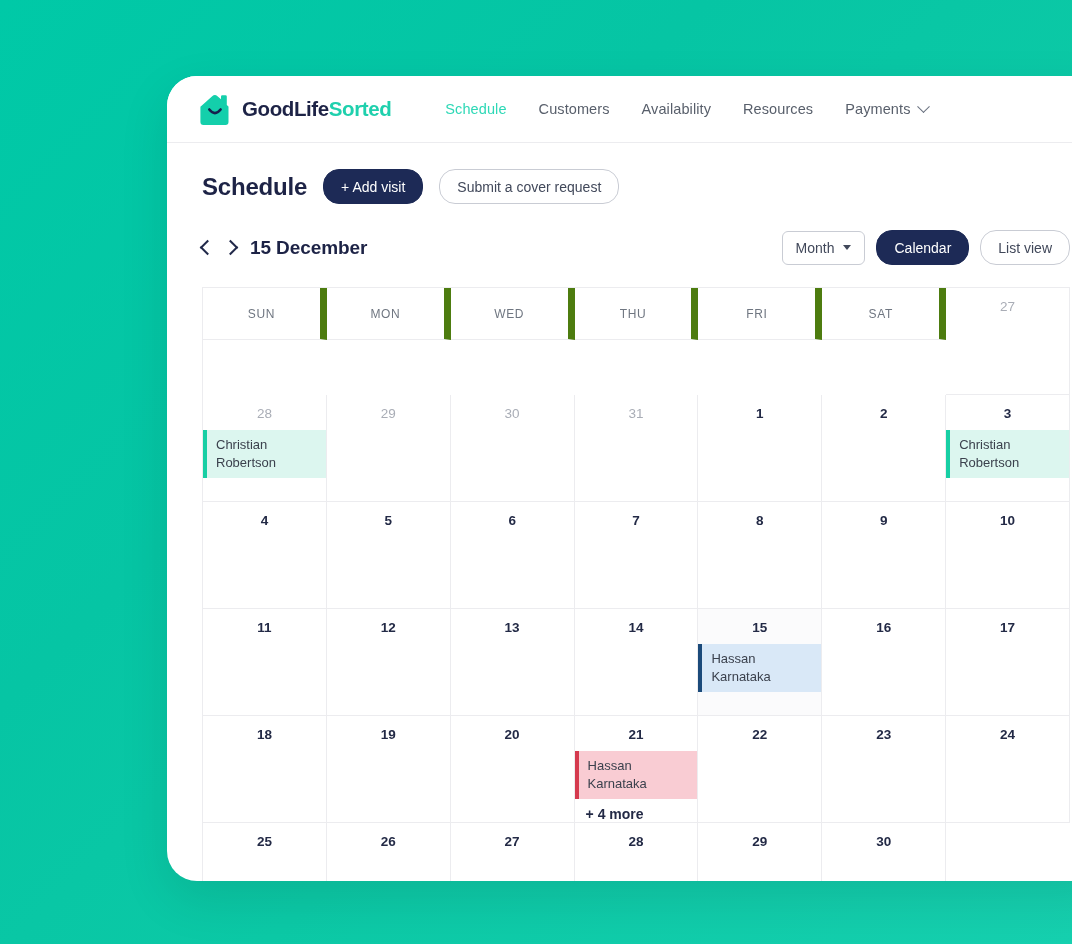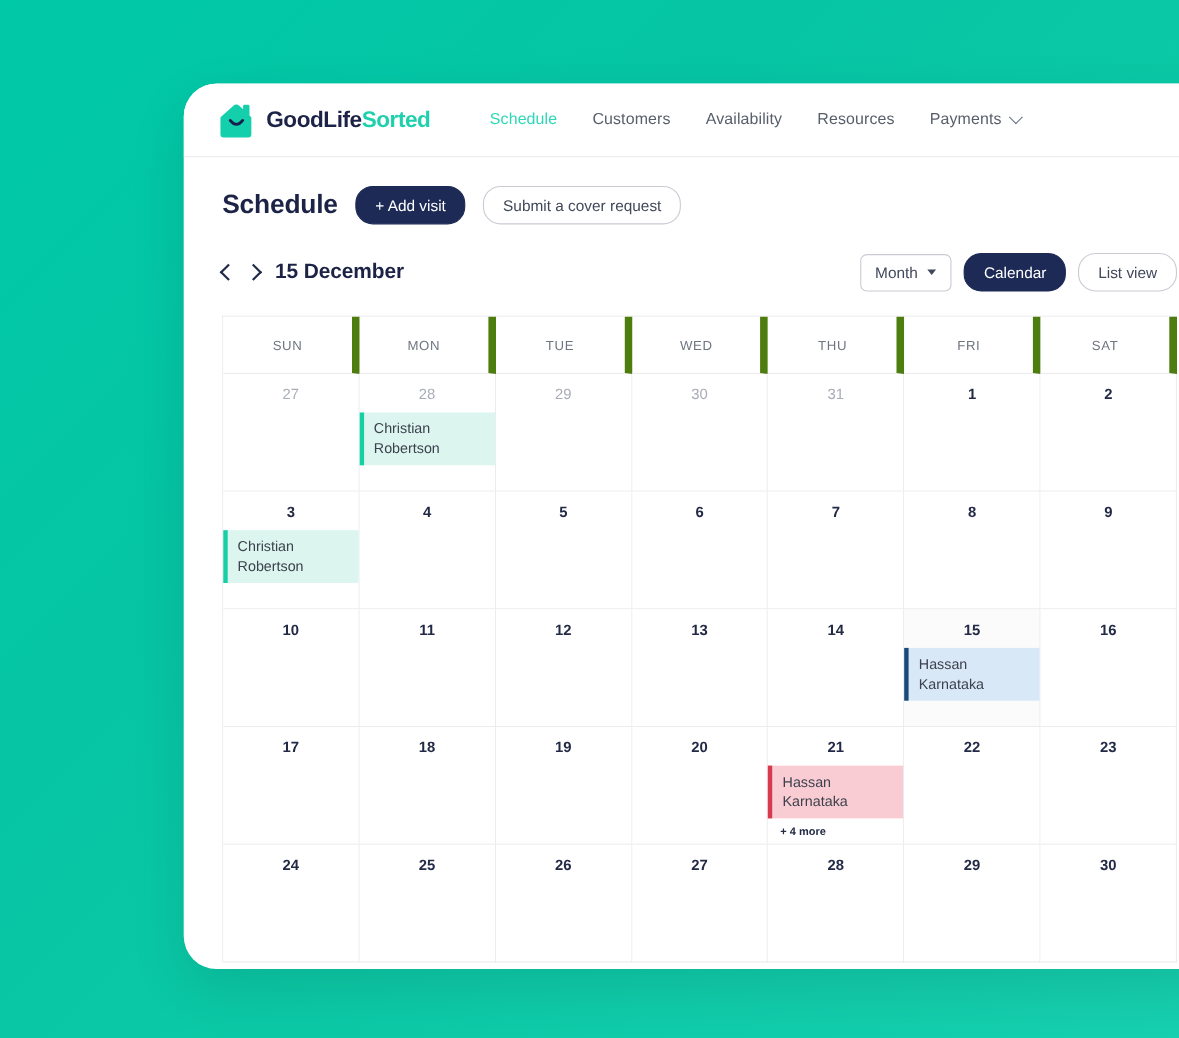--- a/index.html
+++ b/index.html
@@ -214,21 +214,21 @@
     color: #3b414d;
     border-left: 4px solid transparent;
     cursor: pointer;
     overflow: hidden;
   }
   .chip.teal  { background: #dcf6ef; border-left-color: #17CFA4; }
   .chip.blue  { background: #d9e8f7; border-left-color: #1b4a7a; }
   .chip.pink  { background: #f9ccd3; border-left-color: #d53a4e; }
 
   .more-link {
-    font-size: 10px;
+    font-size: 14px;
     font-weight: bold;
     color: #232a46;
     padding: 7px 0 16px 11px;
     cursor: pointer;
   }
 </style>
 </head>
 <body>
 
 <div id="app-card">
@@ -274,21 +274,20 @@
       </div>
       <div class="btn btn-primary">Calendar</div>
       <div class="btn btn-outline">List view</div>
     </div>
   </div>
 
   <div class="cal-wrap">
     <div class="cal-grid" id="cal-grid">
         <div class="dow">SUN</div>
         <div class="dow">MON</div>
-        <div class="dow">TUE</div>
         <div class="dow">WED</div>
         <div class="dow">THU</div>
         <div class="dow">FRI</div>
         <div class="dow">SAT</div>
         <div class="daycell muted">
           <div class="daynum">27</div>
         </div>
         <div class="daycell muted">
           <div class="daynum">28</div>
           <div class="chip teal">Christian Robertson</div>

